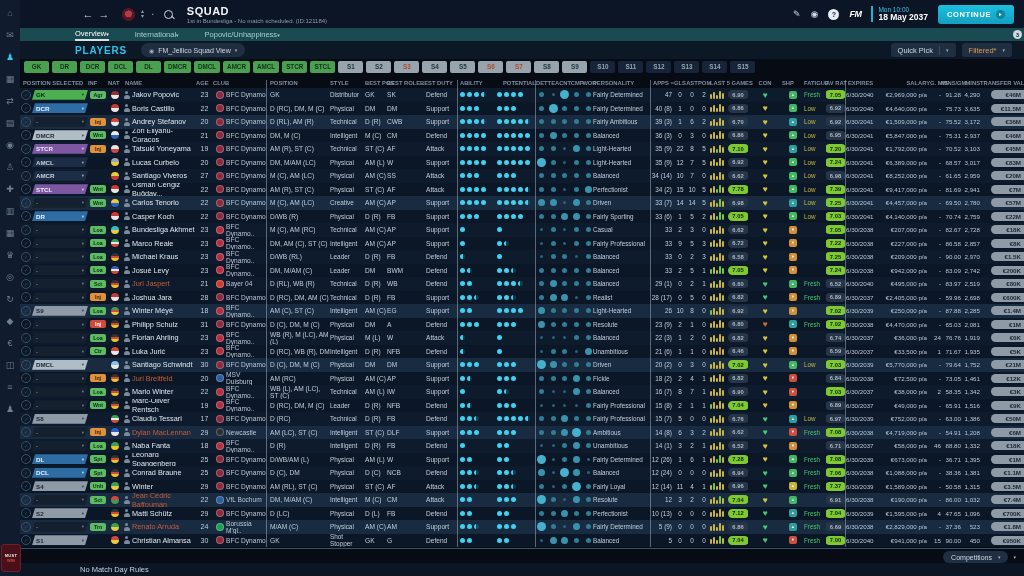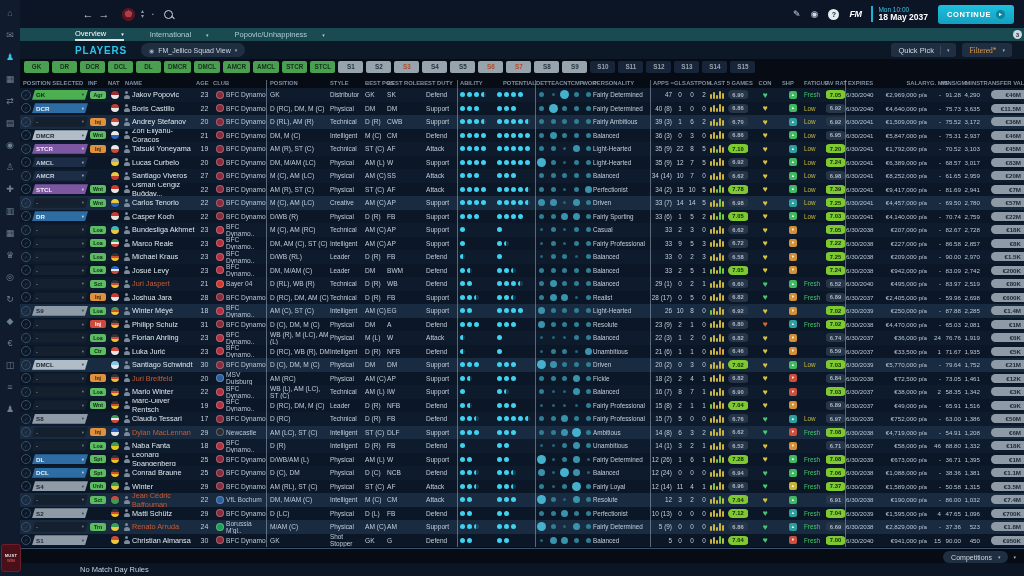--- a/index.html
+++ b/index.html
@@ -32,38 +32,38 @@
   #fm-logo{font-size:9px;font-weight:bold;font-style:italic;color:#fff;letter-spacing:-.5px;}
   #date-block{border-left:2px solid #19b3d4;padding-left:5px;line-height:1.1;}
   #date-day{font-size:6.5px;color:#35c5e8;}
   #date-full{font-size:8.5px;font-weight:bold;color:#fff;}
   #continue-btn{background:linear-gradient(180deg,#1cc0de,#149fc0);border-radius:3px;height:19px;padding:0 9px;
       display:flex;align-items:center;gap:5px;cursor:pointer;}
   #continue-btn .lbl{font-size:7.5px;font-weight:bold;color:#fff;letter-spacing:.6px;}
   #continue-btn .go{width:9px;height:9px;border-radius:50%;background:#0d84a0;color:#fff;font-size:6px;line-height:9px;text-align:center;}
   
   #subnav{position:absolute;left:20px;top:28px;width:1004px;height:13px;background:#1b4b52;display:flex;align-items:center;padding-left:55px;gap:26px;box-sizing:border-box;}
-  .tab{font-size:7.5px;color:#a9ccd0;cursor:pointer;display:flex;align-items:center;gap:15px;height:13px;}
+  .tab{font-size:7.5px;color:#a9ccd0;cursor:pointer;display:flex;align-items:center;gap:0;height:13px;}
   .tab .chev{font-size:5px;}
   .tab.active{color:#fff;border-bottom:2px solid #d7e4e8;box-sizing:border-box;}
   #subnav-corner{margin-left:auto;margin-right:2px;width:9px;height:9px;border-radius:50%;background:#cfd9e3;color:#15202f;
       font-size:5.5px;font-weight:bold;display:flex;align-items:center;justify-content:center;}
   
   #playersbar{position:absolute;left:20px;top:41px;width:1004px;height:18px;background:#0d1827;display:flex;align-items:center;padding-left:55px;box-sizing:border-box;}
   #players-title{color:#2fc3ea;font-weight:bold;font-size:10px;letter-spacing:.8px;}
   #view-pill{margin-left:14px;background:#1f2e40;border-radius:9px;height:14px;display:flex;align-items:center;gap:4px;padding:0 8px;cursor:pointer;}
   #view-pill .eye{color:#9fb0c0;font-size:6px;}
   #view-pill .lbl{font-size:7px;color:#cfd9e3;}
   #view-pill .chev{font-size:5px;color:#9fb0c0;}
   #pb-right{margin-left:auto;display:flex;gap:6px;padding-right:12px;}
   .pb-pill{background:#1f2e40;border-radius:3px;height:14px;display:flex;align-items:center;gap:6px;padding:0 7px;cursor:pointer;}
   .pb-pill .lbl{font-size:7.5px;color:#cfd9e3;}
   .pb-pill .sep{width:1px;height:9px;background:#39485c;}
   .pb-pill .chev{font-size:5px;color:#9fb0c0;}
-  .pb-pill .lbl.amber{color:#e09a4e;font-family:Liberation Serif, serif;}
+  .pb-pill .lbl.amber{color:#e09a4e;}
   
   #filters{position:absolute;left:20px;top:59px;width:1004px;height:15px;display:flex;align-items:center;gap:3px;padding-left:4px;box-sizing:border-box;}
   .fbtn{height:12px;min-width:17px;padding:0 4px;border-radius:2px;font-size:6.3px;font-weight:bold;
         display:flex;align-items:center;justify-content:center;cursor:pointer;}
   .fbtn.green{background:#4a9f50;color:#10301а;color:#113316;}
   .fbtn.light{background:#97a4ad;color:#243442;}
   .fbtn.light.orange{color:#b34a28;}
   .fbtn.dark{background:#17243a;color:#97a4ad;}
   
   #thead{position:absolute;left:20px;top:74px;width:1004px;height:14px;display:flex;align-items:flex-end;
@@ -187,20 +187,24 @@
   </div>
 </div>
 
 <div id="topbar">
   <span class="nav-arrow" style="margin-left:60px">←</span>
   <span class="nav-arrow">→</span>
   <span id="club-crest"></span>
   <span class="tb-mini">▴<br>▾</span>
   <span class="tb-mini" style="margin-left:8px;font-size:5px">▪</span>
   <span class="mag"></span>
+  <div id="title-block">
+    <div id="page-title">SQUAD</div>
+    <div id="page-subtitle">1st in Bundesliga - No match scheduled. (ID:121184)</div>
+  </div>
   <div id="tb-right">
     <span class="tb-ic">✎</span>
     <span class="tb-ic">◉</span>
     <span class="tb-circle">?</span>
     <span id="fm-logo">FM</span>
     <div id="date-block">
       <div id="date-day">Mon 10:00</div>
       <div id="date-full">18 May 2037</div>
     </div>
     <div id="continue-btn">

